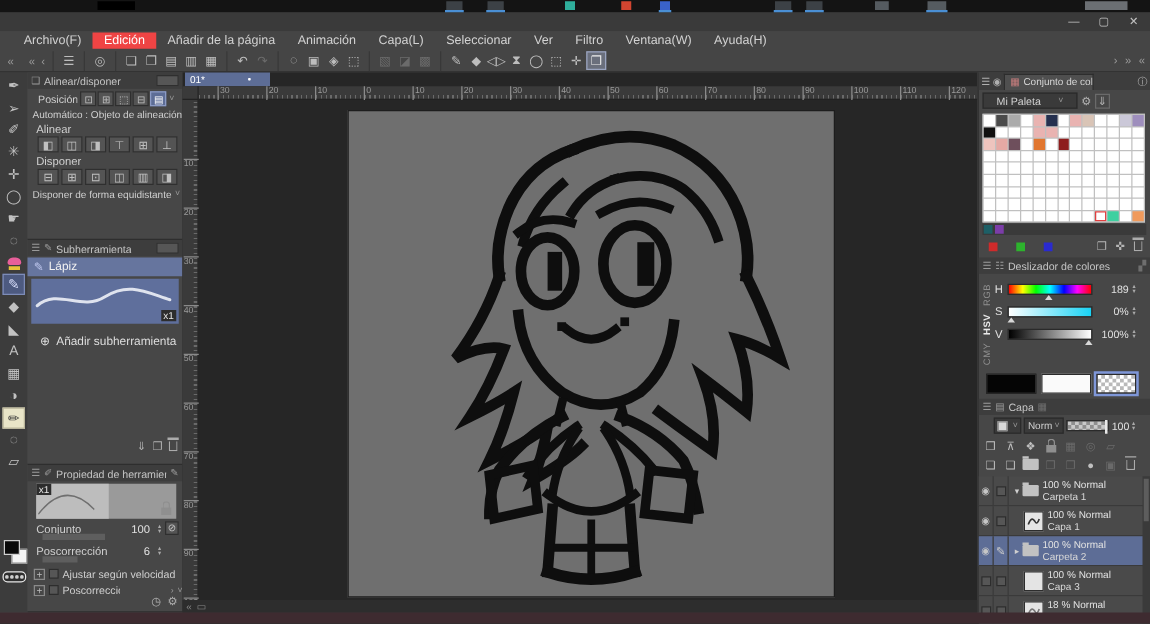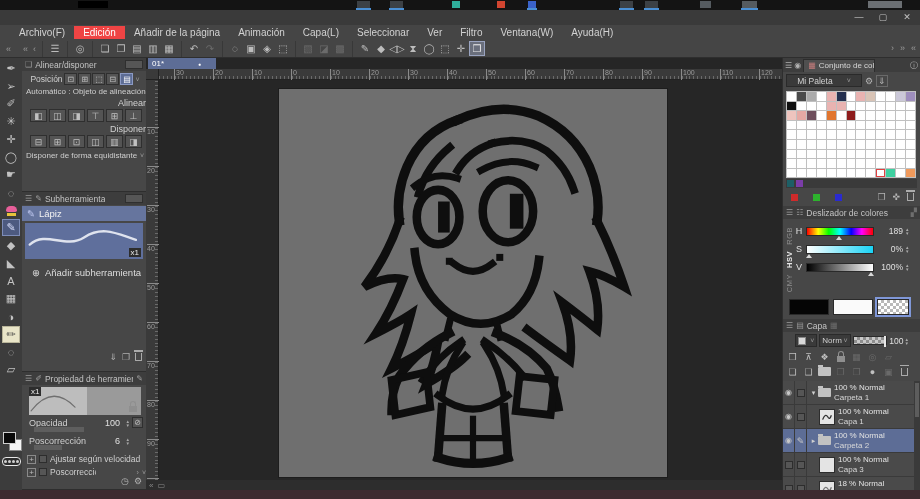--- a/index.html
+++ b/index.html
@@ -48,21 +48,21 @@
   #swatch-pill{left:2px;top:399px;width:19px;height:9px;border:1px solid #e8e8e8;border-radius:4px;
       background:#2e2e2e;display:flex;align-items:center;justify-content:center;gap:1px;}
   #swatch-pill i{width:3px;height:3px;background:#cfcfcf;border-radius:50%;display:block;}
   
   .panel{position:absolute;left:22px;width:124px;background:#474747;border-bottom:1px solid #2e2e2e;}
   .panel-header{height:13px;background:#3d3d3d;display:flex;align-items:center;gap:3px;
       padding:0 3px;font-size:8.5px;color:#c4c4c4;white-space:nowrap;overflow:hidden;}
   .ph-icon{font-size:8px;color:#9a9a9a;flex:none;}
   .ph-title{overflow:hidden;text-overflow:clip;white-space:nowrap;}
   .ph-right{margin-left:auto;width:18px;height:9px;background:#565656;border:1px solid #2f2f2f;flex:none;}
-  .row-label{font-size:9px;color:#d0d0d0;padding:2px 0 1px 7px;text-align:right;}
+  .row-label{font-size:9px;color:#d0d0d0;padding:2px 0 1px 7px;}
   .btn-row{display:flex;gap:2px;padding-left:8px;}
   .sq-btn{width:17px;height:13px;background:#545454;border:1px solid #2f2f2f;color:#c0c0c0;
       font-size:9px;display:flex;align-items:center;justify-content:center;}
   .sq-btn.small{width:13px;height:12px;font-size:8px;}
   .sq-btn.sel{background:#5d6d96;border-color:#8b9ac4;color:#fff;}
   .chev{color:#9a9a9a;font-size:7px;}
   #subtool-item{margin-top:1px;height:15px;background:#66759e;display:flex;align-items:center;
       gap:4px;padding:0 5px;color:#f2f2f2;font-size:9.5px;}
   #subtool-preview{margin:2px 3px 0 3px;height:36px;background:#5f6f9c;position:relative;}
   #subtool-preview svg{width:100%;height:100%;}
@@ -400,21 +400,21 @@
         <svg id="toolprop-stroke" viewBox="0 0 100 30" preserveAspectRatio="none">
             <path d="M3 26 Q 40 -4 80 22" fill="none" stroke="#6f6f6f" stroke-width="1.5"></path>
           </svg>
         <span class="x1-badge-left">x1</span>
       </div>
       <div class="lockwrap">
           <span class="lock-icon"></span>
         </div>
     </div>
     <div class="slider-row">
-      <span class="slider-label">Opacidad</span>
+      <span class="slider-label">Conjunto</span>
       <span class="slider-track"><span class="slider-fill" style="width:60%;"></span></span>
       <span class="slider-val">100</span>
       <span class="spin">
           <span>▴</span>
           <span>▾</span>
         </span>
       <span class="no-btn">⊘</span>
     </div>
     <div class="slider-row" style="margin-top:5px;">
       <span class="slider-label">Poscorrección</span>

